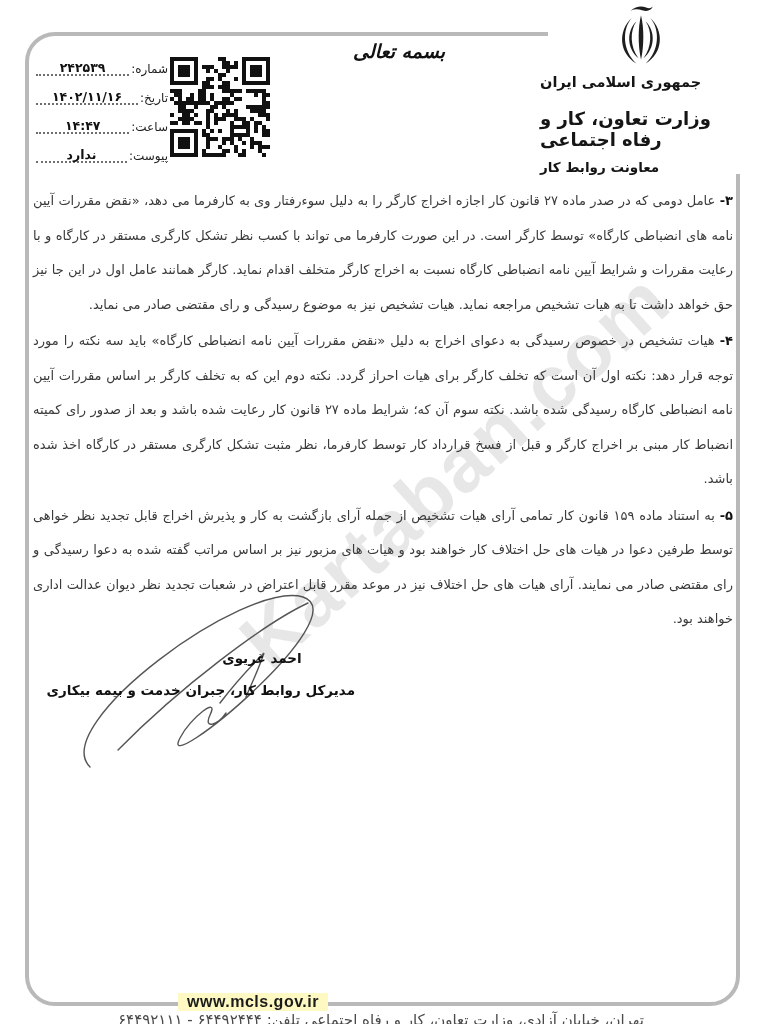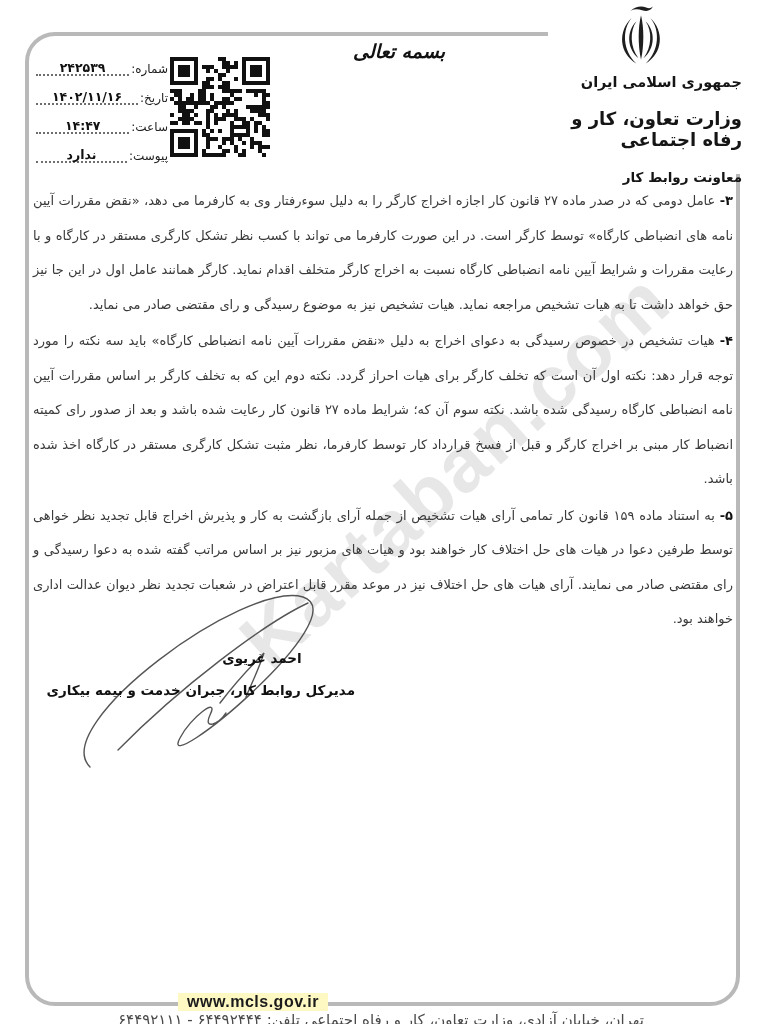--- a/index.html
+++ b/index.html
@@ -31,26 +31,26 @@
   .meta-leader { flex:1; border-bottom:2px dotted #6e6e6e; text-align:center; line-height:13px; }
   .meta-value { font-size:12.5px; font-weight:bold; color:#111; white-space:nowrap; }
   
   #qr-box { position:absolute; left:170px; top:57px; width:100px; height:100px; z-index:3; }
   
   #besmele {
     position:absolute; left:335px; top:40px; width:110px; z-index:3;
     text-align:right; font-size:19px; font-weight:bold; font-style:italic; color:#111;
   }
   
-  #letterhead { position:absolute; left:540px; top:4px; width:202px; z-index:3; text-align:right; }
+  #letterhead { position:absolute; left:540px; top:4px; width:202px; z-index:3; text-align:left; }
   #emblem { display:block; margin:0 auto 8px auto; }
   .lh-line { font-weight:bold; color:#151515; direction:rtl; }
   #lh-country   { font-size:14.5px; margin-top:2px; }
   #lh-ministry  { font-size:18px; margin-top:18px; }
-  #lh-department{ font-size:13.5px; margin-top:19px; }
+  #lh-department{ font-size:13.5px; margin-top:9px; }
   
   #body-text {
     position:absolute; left:33px; top:184px; width:700px; z-index:3;
     direction:rtl; text-align:justify; font-size:13px; line-height:34.5px; color:#3a3a3a;
   }
   #body-text p { margin:0 0 2px 0; }
   .pnum { font-weight:bold; color:#111; }
   
   #sig-area { position:absolute; left:60px; top:575px; width:320px; height:210px; z-index:3; }
   #sig-name  { position:absolute; left:197px; top:650px; width:130px; text-align:center;

